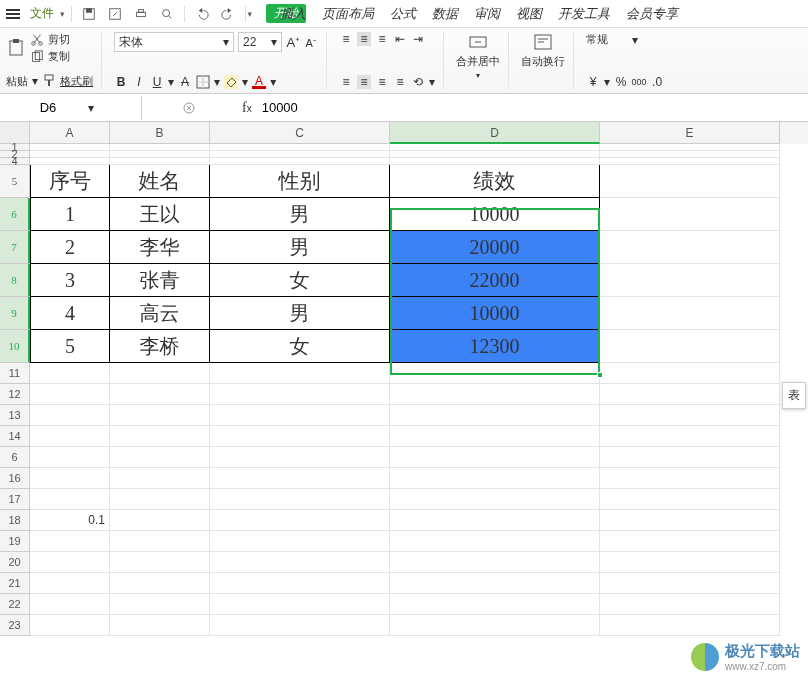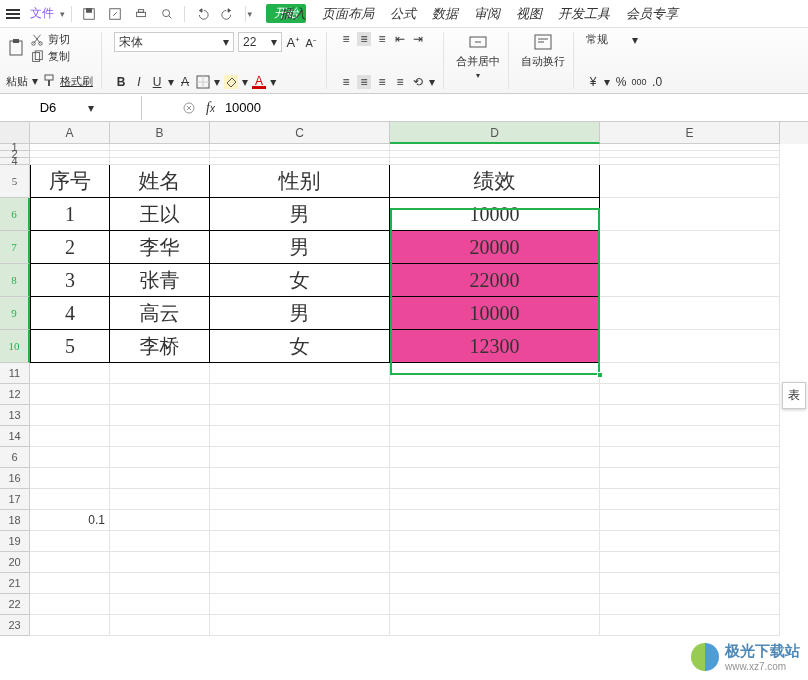--- a/index.html
+++ b/index.html
@@ -2,21 +2,21 @@
 <html><head>
 <meta charset="utf-8">
 <style>
 * { box-sizing: border-box; margin: 0; padding: 0; font-family: "Microsoft YaHei", Arial, sans-serif; }
 body { width: 808px; height: 680px; background: #fff; overflow: hidden; position: relative; font-size: 12px; color: #333; }
 
 
 .menubar { height: 28px; background: #fff; border-bottom: 1px solid #e0e0e0; display: flex; align-items: center; padding: 0 6px; gap: 4px; }
 .menubar .hb { width: 14px; display: flex; flex-direction: column; gap: 2px; }
 .menubar .hb span { height: 2px; background: #333; }
-.menubar .item { padding: 0 6px; cursor: pointer; color: #8b5cf6; }
+.menubar .item { padding: 0 6px; cursor: pointer; color: #4d7c0f; }
 .menubar .drop { font-size: 9px; color: #666; margin-left:-4px;}
 .menubar .icon { width: 16px; height: 16px; display:inline-flex; align-items:center; justify-content:center; fill:#555; stroke:#555; cursor:pointer; margin: 0 3px;}
 .menubar .sep { width:1px; height:16px; background:#ddd; margin:0 2px;}
 .badge { background:#22b24c; color:#fff; padding:1px 8px; border-radius:2px; font-size:12px;font-style:italic; }
 
 
 .tabs { height: 22px; display:flex; align-items:center; gap:16px; padding-left:280px; font-size:13px; color:#333; position:absolute; top:3px; left:0;}
 .tabs .tab { cursor:pointer;font-style:italic; }
 
 
@@ -30,21 +30,21 @@
 .tiny { width:14px;height:14px; display:inline-flex; align-items:center; justify-content:center; cursor:pointer;}
 .select { border:1px solid #ccc; background:#fff; font-size:12px; height:20px; padding:0 4px; display:flex; align-items:center; justify-content:space-between; cursor:pointer;}
 .fontname{width:120px;}
 .fontsize{width:44px;}
 
 
 .fbar { height:28px; border-bottom:1px solid #ccc; display:flex; align-items:center; }
 .namebox { width:142px; height:24px; border-right:1px solid #ccc; display:flex; align-items:center; padding:0 8px;}
 .namebox input{border:none;outline:none;width:80px; text-align:center; font-size:13px;}
 .fbar .fxarea{display:flex; align-items:center; gap:10px; padding-left:40px;}
-.fbar .fsym{font-style:italic; font-family:serif; font-size:14px;}
+.fbar .fsym{font-family:serif; font-size:14px;margin-left:36px;}
 .fbar input.formula{border:none;outline:none;font-size:13px;width:400px;}
 
 
 .grid { position:relative; height: 556px; overflow:hidden; background:#fff;}
 .colheads { display:flex; height:22px; background:#f4f4f4;}
 .corner {width:30px; border-right:1px solid #ccc; border-bottom:1px solid #ccc; background:#eee;}
 .ch { border-right:1px solid #ccc; border-bottom:1px solid #ccc; text-align:center; font-size:12px; color:#555; line-height:22px; cursor:pointer;}
 .ch.A{width:80px;} .ch.B{width:100px;} .ch.C{width:180px;} .ch.D{width:210px;} .ch.E{width:180px;}
 .ch.sel{background:#d9ead9;border-bottom:2px solid #22b24c;}
 .rows{position:absolute; top:22px; left:0;}
@@ -54,21 +54,21 @@
 .c{border-right:1px solid #e4e4e4; border-bottom:1px solid #e4e4e4; height:21px; font-size:12px; display:flex; align-items:center; padding:0 4px;}
 .c.A{width:80px;} .c.B{width:100px;} .c.C{width:180px;} .c.D{width:210px;} .c.E{width:180px;}
 .r.small .c, .r.small .rh{height:7px;}
 .r.data .c, .r.data .rh{height:33px; font-family:"SimSun",serif;}
 .r.data .c{font-size:20px; justify-content:center; border-right:1.5px solid #000; border-bottom:1.5px solid #000;}
 .r.data .c.E{border:none; border-right:1px solid #e4e4e4; border-bottom:1px solid #e4e4e4;}
 .r.data .c.A{border-left:1.5px solid #000;}
 .r.hrow .c{font-size:21px;}
 .selrange{position:absolute; border:2px solid #22b24c; pointer-events:none;}
 .fillhandle{position:absolute;width:6px;height:6px;background:#22b24c;border:1px solid #fff;}
-.c.shade{background:#ec4899;}
+.c.shade{background:#3b82f6;}
 .c.right{justify-content:flex-end;}
 .floatlbl{position:absolute; right:2px; top:260px; border:1px solid #ccc; background:#fff; padding:4px 5px; font-size:12px; box-shadow:0 1px 3px rgba(0,0,0,.2);}
 .watermark{position:absolute; right:8px; bottom:6px; display:flex; align-items:center; gap:6px; opacity:.9;}
 .watermark .logo{width:28px;height:28px;border-radius:50%;background:conic-gradient(#3d93d0 0 50%, #8cc63f 50% 100%);}
 .watermark .txt .t1{font-size:15px; color:#3d7db0; font-weight:bold;}
 .watermark .txt .t2{font-size:10px; color:#888;}
 .hlbtn{background:#fff3c4;}
 svg{display:block;}
 </style>
 </head>

